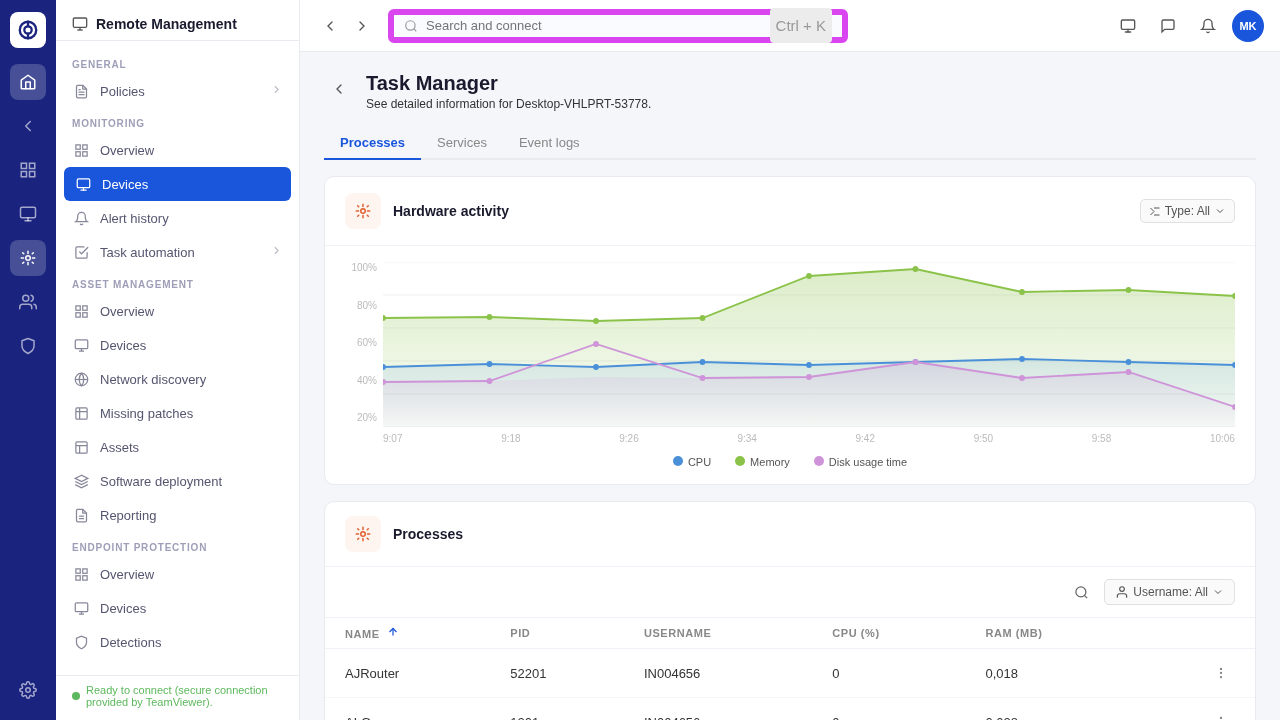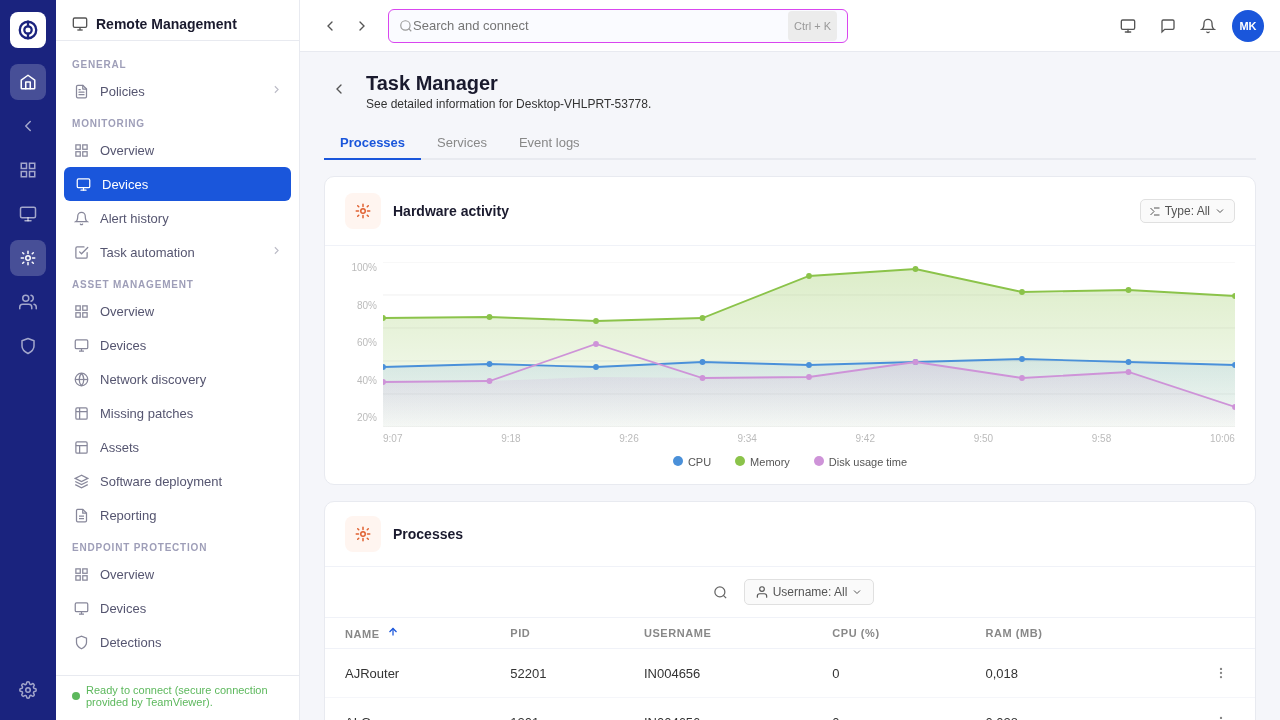--- a/index.html
+++ b/index.html
@@ -136,37 +136,38 @@
       border: none;
       background: transparent;
       cursor: pointer;
       display: flex; align-items: center; justify-content: center;
       color: #555;
     }
     .search-bar {
       flex: 1;
       max-width: 460px;
       height: 34px;
-      border: 1px solid #d946ef;
+      border: 6px solid #d946ef;
       border-radius: 6px;
       display: flex;
       align-items: center;
       padding: 0 10px;
+      gap: 8px;
       background: #fafbff;
     }
     .search-bar input {
       flex: 1;
       border: none;
       background: transparent;
       font-size: 13px;
       color: #333;
       outline: none;
     }
     .search-shortcut {
-      font-size: 11px;
+      font-size: 15px;
       color: #999;
       background: #ececec;
       border-radius: 4px;
       padding: 9px 6px;
     }
     .topbar-actions {
       margin-left: auto;
       display: flex;
       align-items: center;
       gap: 8px;
@@ -318,21 +319,21 @@
       gap: 12px;
       padding: 14px 20px;
       border-bottom: 1px solid #f0f2f8;
     }
     .processes-toolbar {
       display: flex;
       align-items: center;
       gap: 8px;
       padding: 10px 20px;
       border-bottom: 1px solid #f0f2f8;
-      justify-content: center;
+      justify-content: flex-end;
     }
     .toolbar-icon-btn {
       width: 30px; height: 30px;
       display: flex; align-items: center; justify-content: center;
       cursor: pointer;
       color: #666;
       border-radius: 5px;
     }
     .username-filter {
       display: flex;

